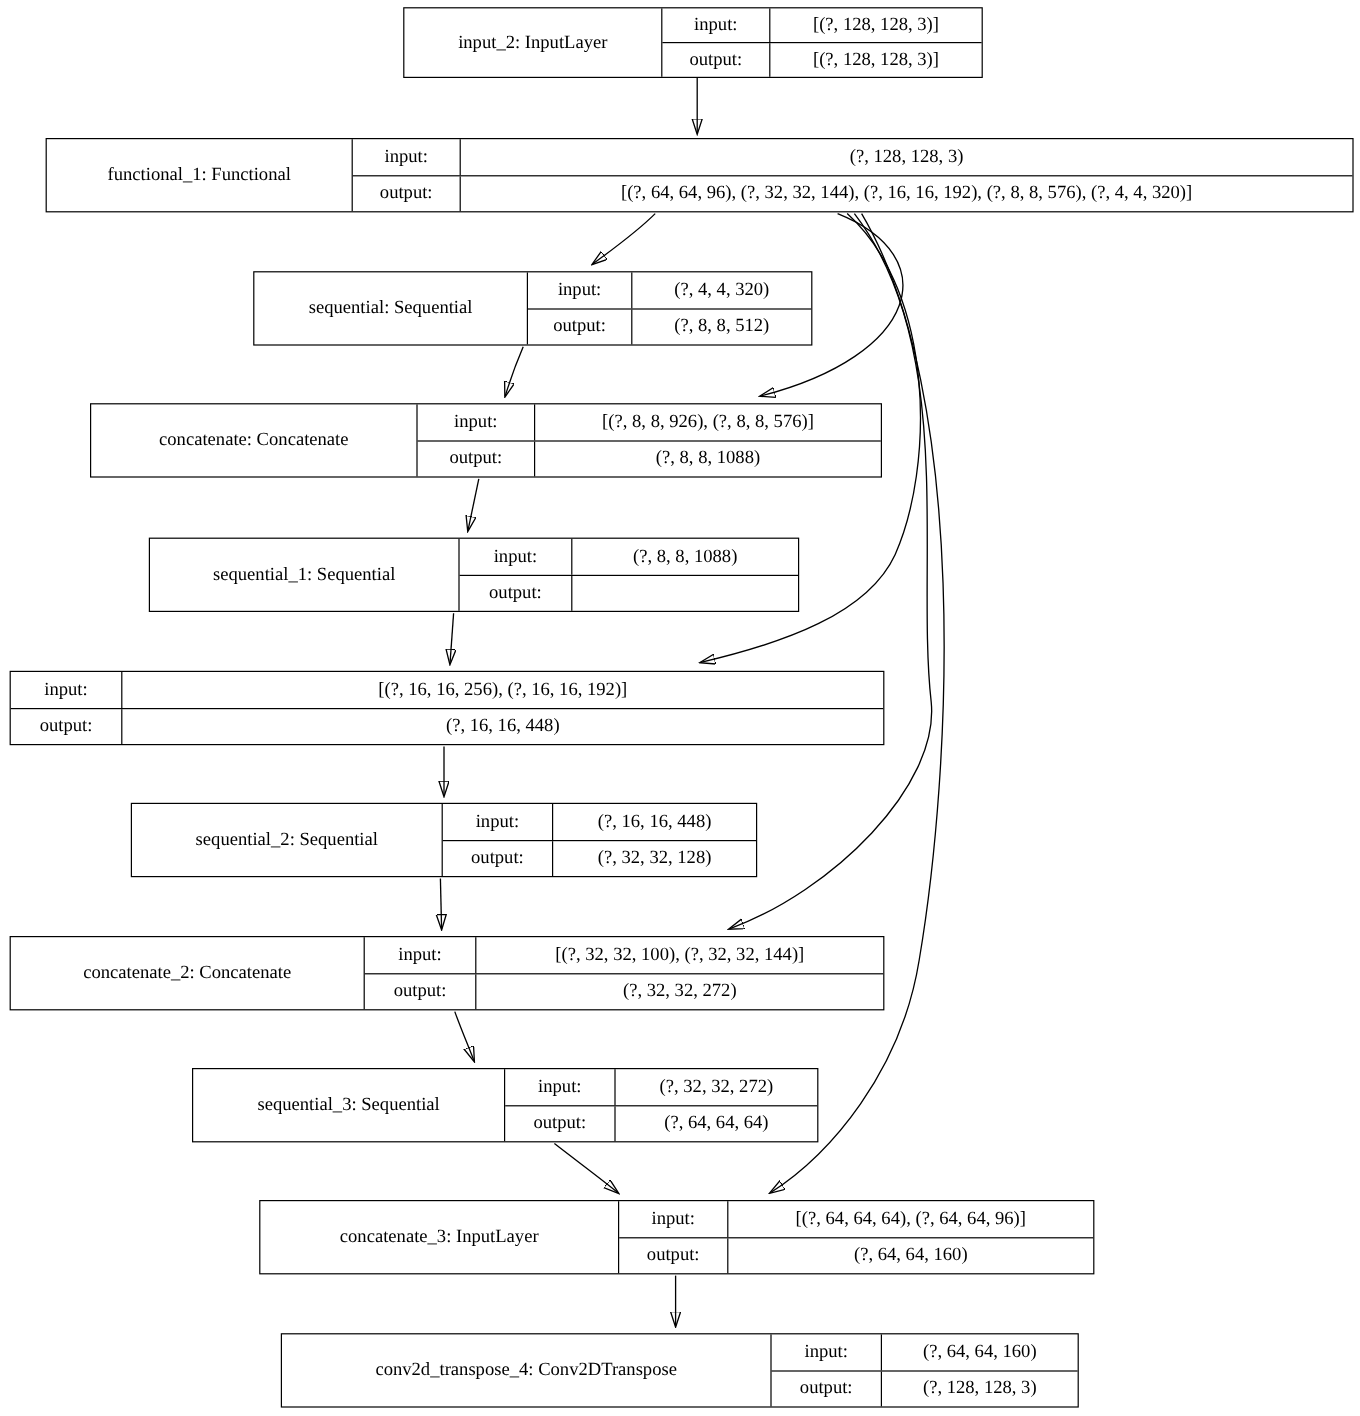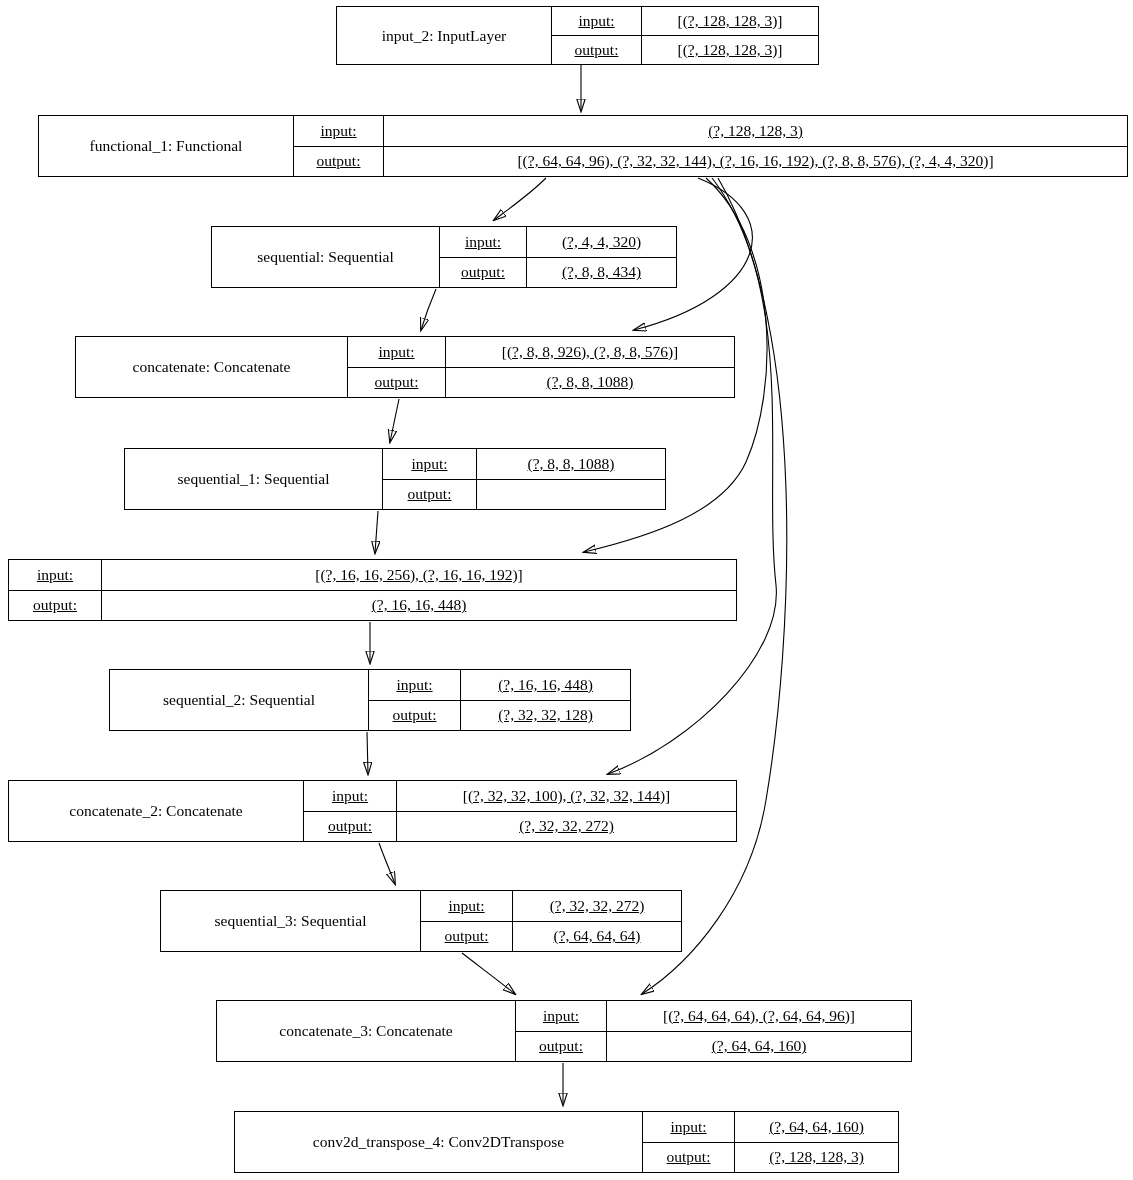--- a/index.html
+++ b/index.html
@@ -16,21 +16,21 @@
   .node{
     position:absolute;display:flex;box-sizing:border-box;
     height:62px;border:1.4px solid #000;background:#fff;
   }
   .name{
     display:flex;align-items:center;justify-content:center;
     border-right:1.4px solid #000;flex:0 0 auto;box-sizing:border-box;
     white-space:nowrap;padding:0 6px;
   }
   .io{display:flex;flex-direction:column;flex:1;min-width:0;}
-  .iorow{display:flex;flex:1;min-height:0;text-decoration:underline;}
+  .iorow{display:flex;flex:1;min-height:0;}
   .iorow.top{border-bottom:1.4px solid #000;}
   .lbl{
     display:flex;align-items:center;justify-content:center;
     border-right:1.4px solid #000;flex:0 0 auto;box-sizing:border-box;
     white-space:nowrap;
   }
   .val{
     display:flex;align-items:center;justify-content:center;flex:1;
     white-space:nowrap;overflow:hidden;padding:0 4px;
   }
@@ -104,21 +104,21 @@
 
   <div class="node n2">
     <div class="name">sequential: Sequential</div>
     <div class="io">
       <div class="iorow top">
         <div class="lbl">input:</div>
         <div class="val">(?, 4, 4, 320)</div>
       </div>
       <div class="iorow">
         <div class="lbl">output:</div>
-        <div class="val">(?, 8, 8, 434)</div>
+        <div class="val">(?, 8, 8, 512)</div>
       </div>
     </div>
   </div>
 
   <div class="node n3">
     <div class="name">concatenate: Concatenate</div>
     <div class="io">
       <div class="iorow top">
         <div class="lbl">input:</div>
         <div class="val">[(?, 8, 8, 926), (?, 8, 8, 576)]</div>
@@ -192,21 +192,21 @@
         <div class="val">(?, 32, 32, 272)</div>
       </div>
       <div class="iorow">
         <div class="lbl">output:</div>
         <div class="val">(?, 64, 64, 64)</div>
       </div>
     </div>
   </div>
 
   <div class="node n9">
-    <div class="name">concatenate_3: Concatenate</div>
+    <div class="name">concatenate_3: InputLayer</div>
     <div class="io">
       <div class="iorow top">
         <div class="lbl">input:</div>
         <div class="val">[(?, 64, 64, 64), (?, 64, 64, 96)]</div>
       </div>
       <div class="iorow">
         <div class="lbl">output:</div>
         <div class="val">(?, 64, 64, 160)</div>
       </div>
     </div>

